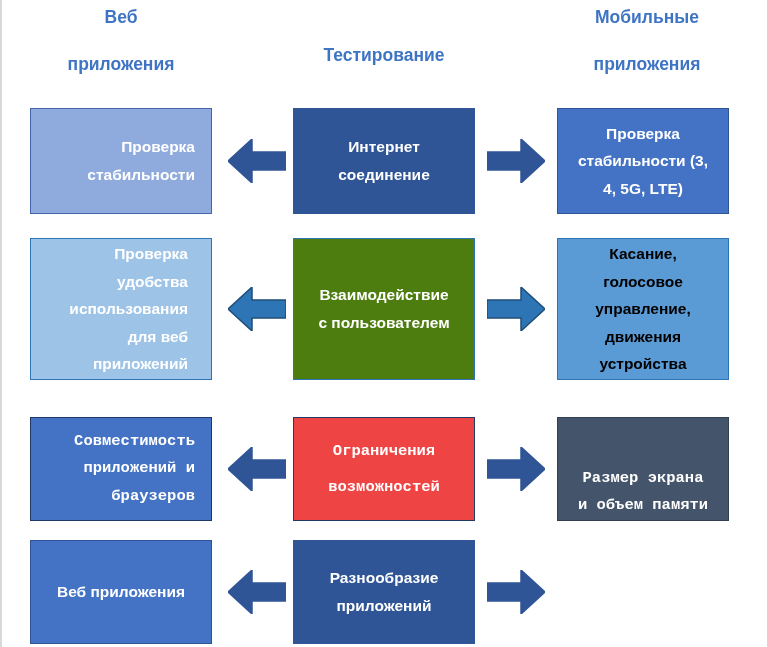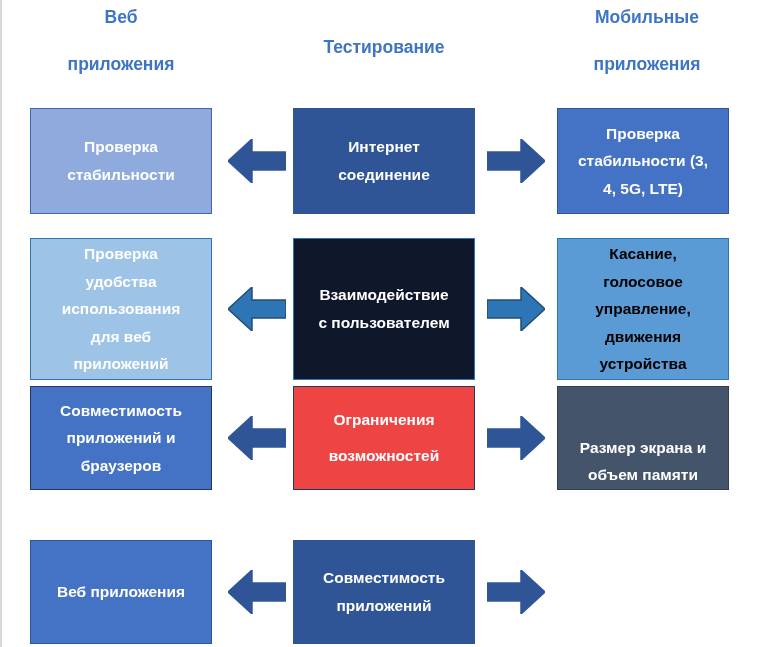--- a/index.html
+++ b/index.html
@@ -4,36 +4,36 @@
 <style>
   html,body { margin:0; padding:0; background:#ffffff; }
   .canvas {
     position:relative; width:767px; height:647px; background:#ffffff;
     overflow:hidden; font-family:"Liberation Sans", sans-serif;
   }
   .edge { position:absolute; left:0; top:0; width:2px; height:100%; }
 
   .hdr { position:absolute; text-align:center; font-weight:700; font-size:17.5px; line-height:47px; }
   .hdr-left   { left:30px;  width:182px; top:-6px; }
-  .hdr-center { left:293px; width:182px; top:24px; }
+  .hdr-center { left:293px; width:182px; top:32px; }
   .hdr-right  { left:557px; width:180px; top:-6px; }
 
   .row { position:absolute; left:0; width:767px; }
   .row1 { top:108px; height:106px; }
   .row2 { top:238px; height:142px; }
-  .row3 { top:386px; height:104px; }
+  .row3 { top:417px; height:104px;font-family:Liberation Mono, monospace; }
   .row4 { top:540px; height:104px; }
 
   .box {
     position:absolute; top:0; height:100%;
     display:flex; align-items:center; justify-content:center;
     text-align:center; font-weight:700; font-size:15.5px; line-height:1.78;
     border:1.5px solid; box-sizing:border-box; padding:0 16px;
   }
-  .box-left   { left:30px;  width:182px; }
+  .box-left   { left:30px;  width:182px;text-align:right; }
   .box-center { left:293px; width:182px; padding:0 22px; }
   .box-right  { left:557px; width:172px; }
   .narrow { padding:0 23px; }
   .loose  { line-height:2.35; }
 
   .arrow { position:absolute; top:50%; transform:translateY(-50%); width:58px; height:44px; }
   .arrow-l { left:228px; }
   .arrow-r { left:487px; }
   .arrow svg { display:block; width:100%; height:100%; }
   .arrow polygon { fill:currentColor; stroke:var(--as, currentColor); stroke-width:1.5; stroke-linejoin:miter; }
@@ -81,21 +81,21 @@
 
   <div class="row row2">
     <div class="box box-left narrow" style="background-color: rgb(157, 195, 230); border-color: rgb(46, 117, 182); color: rgb(255, 255, 255);">
       <span>Проверка удобства использования для веб приложений</span>
     </div>
     <div class="arrow arrow-l" style="color: rgb(46, 117, 182); --as: #1F4E79;">
       <svg viewBox="0 0 58 44">
           <polygon points="58,13 24,13 24,0 0,22 24,44 24,31 58,31"></polygon>
         </svg>
     </div>
-    <div class="box box-center" style="background-color: #0f172a; border-color: rgb(46, 117, 182); color: rgb(255, 255, 255);">
+    <div class="box box-center" style="background-color: #4d7c0f; border-color: rgb(46, 117, 182); color: rgb(255, 255, 255);">
       <span>Взаимодействие с пользователем</span>
     </div>
     <div class="arrow arrow-r" style="color: rgb(46, 117, 182); --as: #1F4E79;">
       <svg viewBox="0 0 58 44">
           <polygon points="0,13 34,13 34,0 58,22 34,44 34,31 0,31"></polygon>
         </svg>
     </div>
     <div class="box box-right narrow" style="background-color: rgb(91, 155, 213); border-color: rgb(46, 117, 182); color: #000000;">
       <span>Касание, голосовое управление, движения устройства</span>
     </div>
@@ -126,21 +126,21 @@
   <div class="row row4">
     <div class="box box-left" style="background-color: rgb(68, 114, 196); border-color: rgb(47, 85, 151); color: rgb(255, 255, 255);">
       <span>Веб приложения</span>
     </div>
     <div class="arrow arrow-l" style="color: rgb(47, 85, 151); --as: #2F5597;">
       <svg viewBox="0 0 58 44">
           <polygon points="58,13 24,13 24,0 0,22 24,44 24,31 58,31"></polygon>
         </svg>
     </div>
     <div class="box box-center" style="background-color: rgb(47, 85, 151); border-color: rgb(47, 85, 151); color: rgb(255, 255, 255);">
-      <span>Совместимость приложений</span>
+      <span>Разнообразие приложений</span>
     </div>
     <div class="arrow arrow-r" style="color: rgb(47, 85, 151); --as: #2F5597;">
       <svg viewBox="0 0 58 44">
           <polygon points="0,13 34,13 34,0 58,22 34,44 34,31 0,31"></polygon>
         </svg>
     </div>
   </div>
 
 </div>
 

